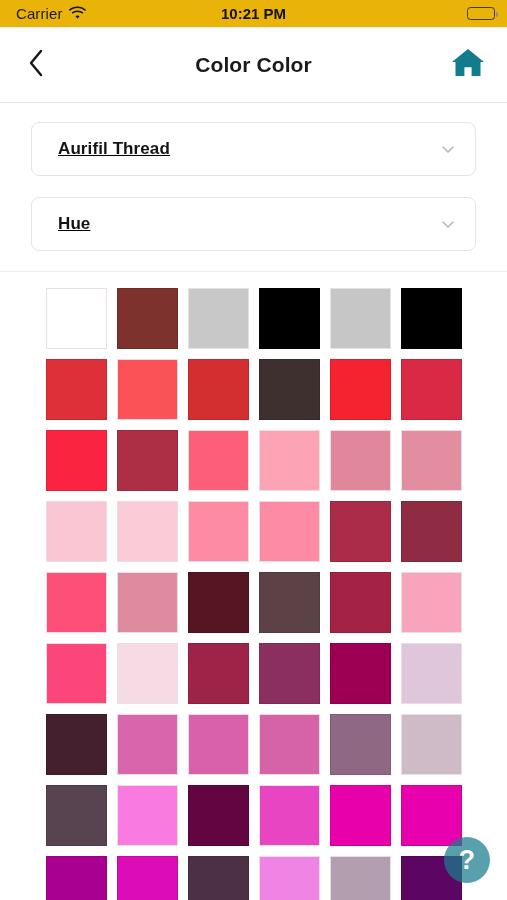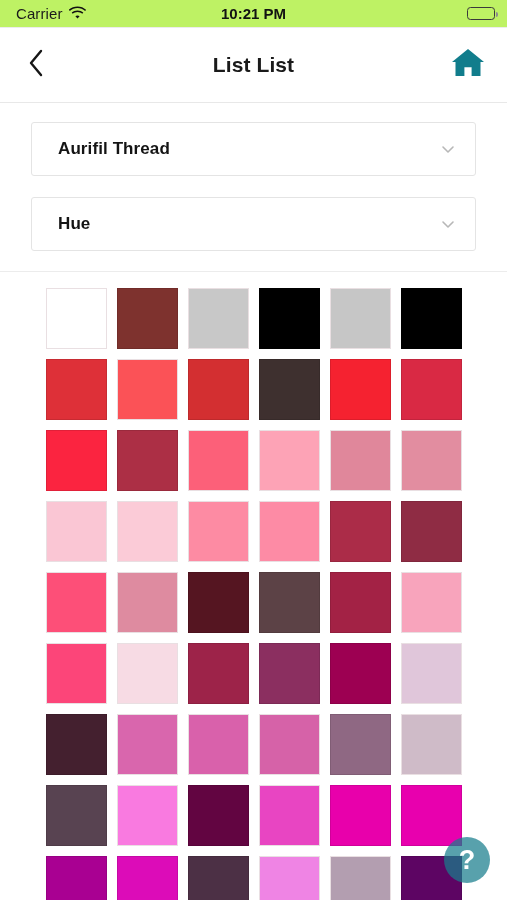--- a/index.html
+++ b/index.html
@@ -22,21 +22,21 @@
   }
 
   
   .statusbar {
     position: relative;
     height: 28px;
     width: 100%;
     box-sizing: border-box;
     display: flex;
     align-items: center;
-    background: #bef264;
+    background: #eab308;
     border-bottom: 1px solid #ececec;
   }
   .sb-left {
     position: absolute;
     left: 16px;
     display: flex;
     align-items: center;
     gap: 6px;
   }
   .sb-carrier {
@@ -126,27 +126,28 @@
   
   .filters {
     padding: 19px 31px 20px 31px;
     background: #ffffff;
     border-bottom: 1px solid #ececec;
   }
   .select-box {
     position: relative;
     height: 54px;
     border: 1px solid #e4e4e4;
-    border-radius: 3px;
+    border-radius: 8px;
     background: #ffffff;
     display: flex;
     align-items: center;
     padding: 0 20px 0 26px;
     box-sizing: border-box;
     cursor: pointer;
+    text-decoration: underline;
   }
   .select-box + .select-box { margin-top: 21px; gap: 24px; }
   .select-label {
     font-size: 17px;
     font-weight: bold;
     color: #141414;
     letter-spacing: 0.1px;
     flex: 1;
   }
   .chev {
@@ -220,21 +221,21 @@
   </div>
 
   <div class="navbar">
     <div class="nav-back">
       <span>
         <svg width="16" height="28" viewBox="0 0 16 28">
           <polyline points="13,2 3,14 13,26" fill="none" stroke="#161616" stroke-width="2.4" stroke-linecap="round" stroke-linejoin="round"></polyline>
         </svg>
       </span>
     </div>
-    <div class="nav-title">List List</div>
+    <div class="nav-title">Color Color</div>
     <div class="nav-home">
       <span>
         <svg width="34" height="30" viewBox="0 0 34 30">
           <path d="M17 1 L33 14 L29.5 14 L29.5 28 L20.6 28 L20.6 19.2 L13.4 19.2 L13.4 28 L4.5 28 L4.5 14 L1 14 Z" fill="#117d8c"></path>
         </svg>
       </span>
     </div>
   </div>
 
   <div class="filters">

